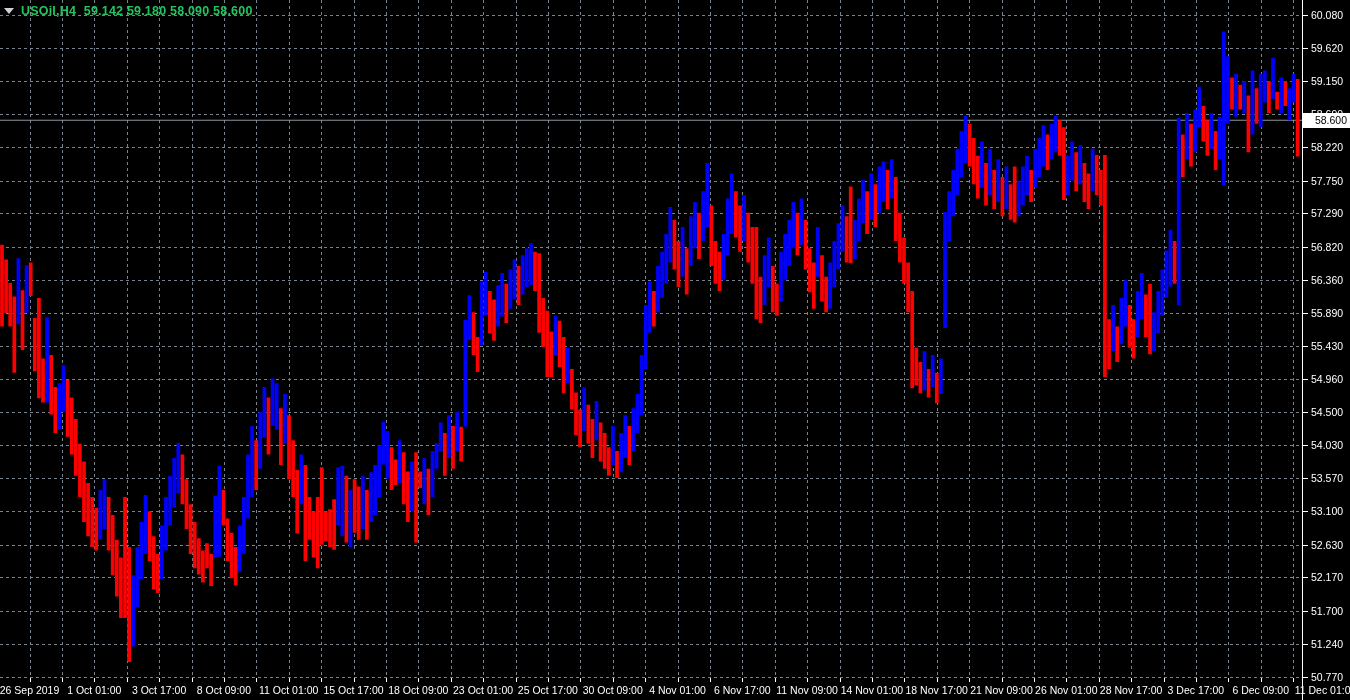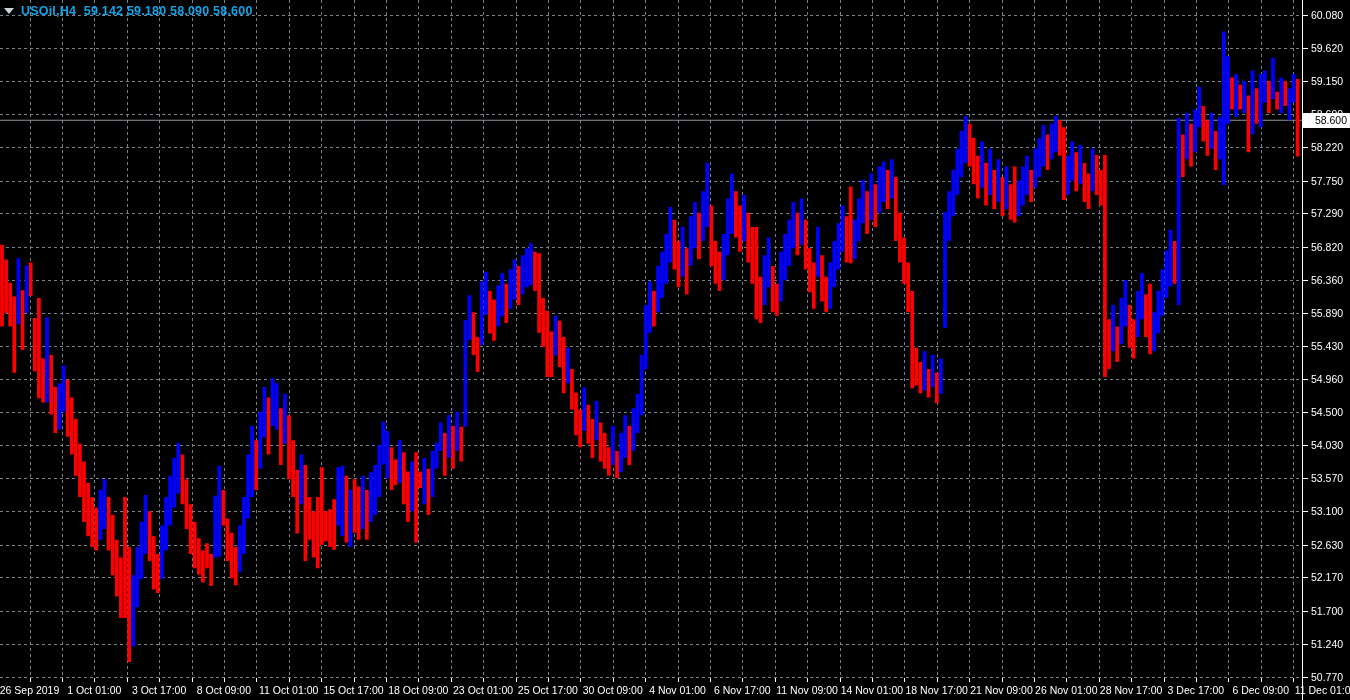--- a/index.html
+++ b/index.html
@@ -1,19 +1,19 @@
 <!DOCTYPE html>
 <html><head>
 <meta charset="utf-8">
 <style>
   html,body{margin:0;padding:0;background:#000;}
   #chart-window{position:relative;width:1350px;height:700px;background:#000;overflow:hidden;
     font-family:"Liberation Sans",sans-serif;-webkit-font-smoothing:antialiased;}
   #title-bar{position:absolute;left:4px;top:4px;z-index:5;display:flex;align-items:center;gap:7px;
-    color:#0ea5e9;font-size:12.5px;font-weight:bold;letter-spacing:0.2px;}
+    color:#22c55e;font-size:12.5px;font-weight:bold;letter-spacing:0.2px;}
   #symbol-dropdown{width:0;height:0;border-left:5px solid transparent;border-right:5px solid transparent;
     border-top:6px solid #cdd3d8;display:inline-block;cursor:pointer;}
   #title-text span{margin-right:4px;}
   #price-flag{position:absolute;z-index:6;background:#ffffff;color:#000000;font-size:10.5px;
     line-height:15px;text-align:center;width:56px;height:15px;}
   svg{position:absolute;left:0;top:0;}
   text{font-family:"Liberation Sans",sans-serif;}
 </style>
 </head>
 <body>

